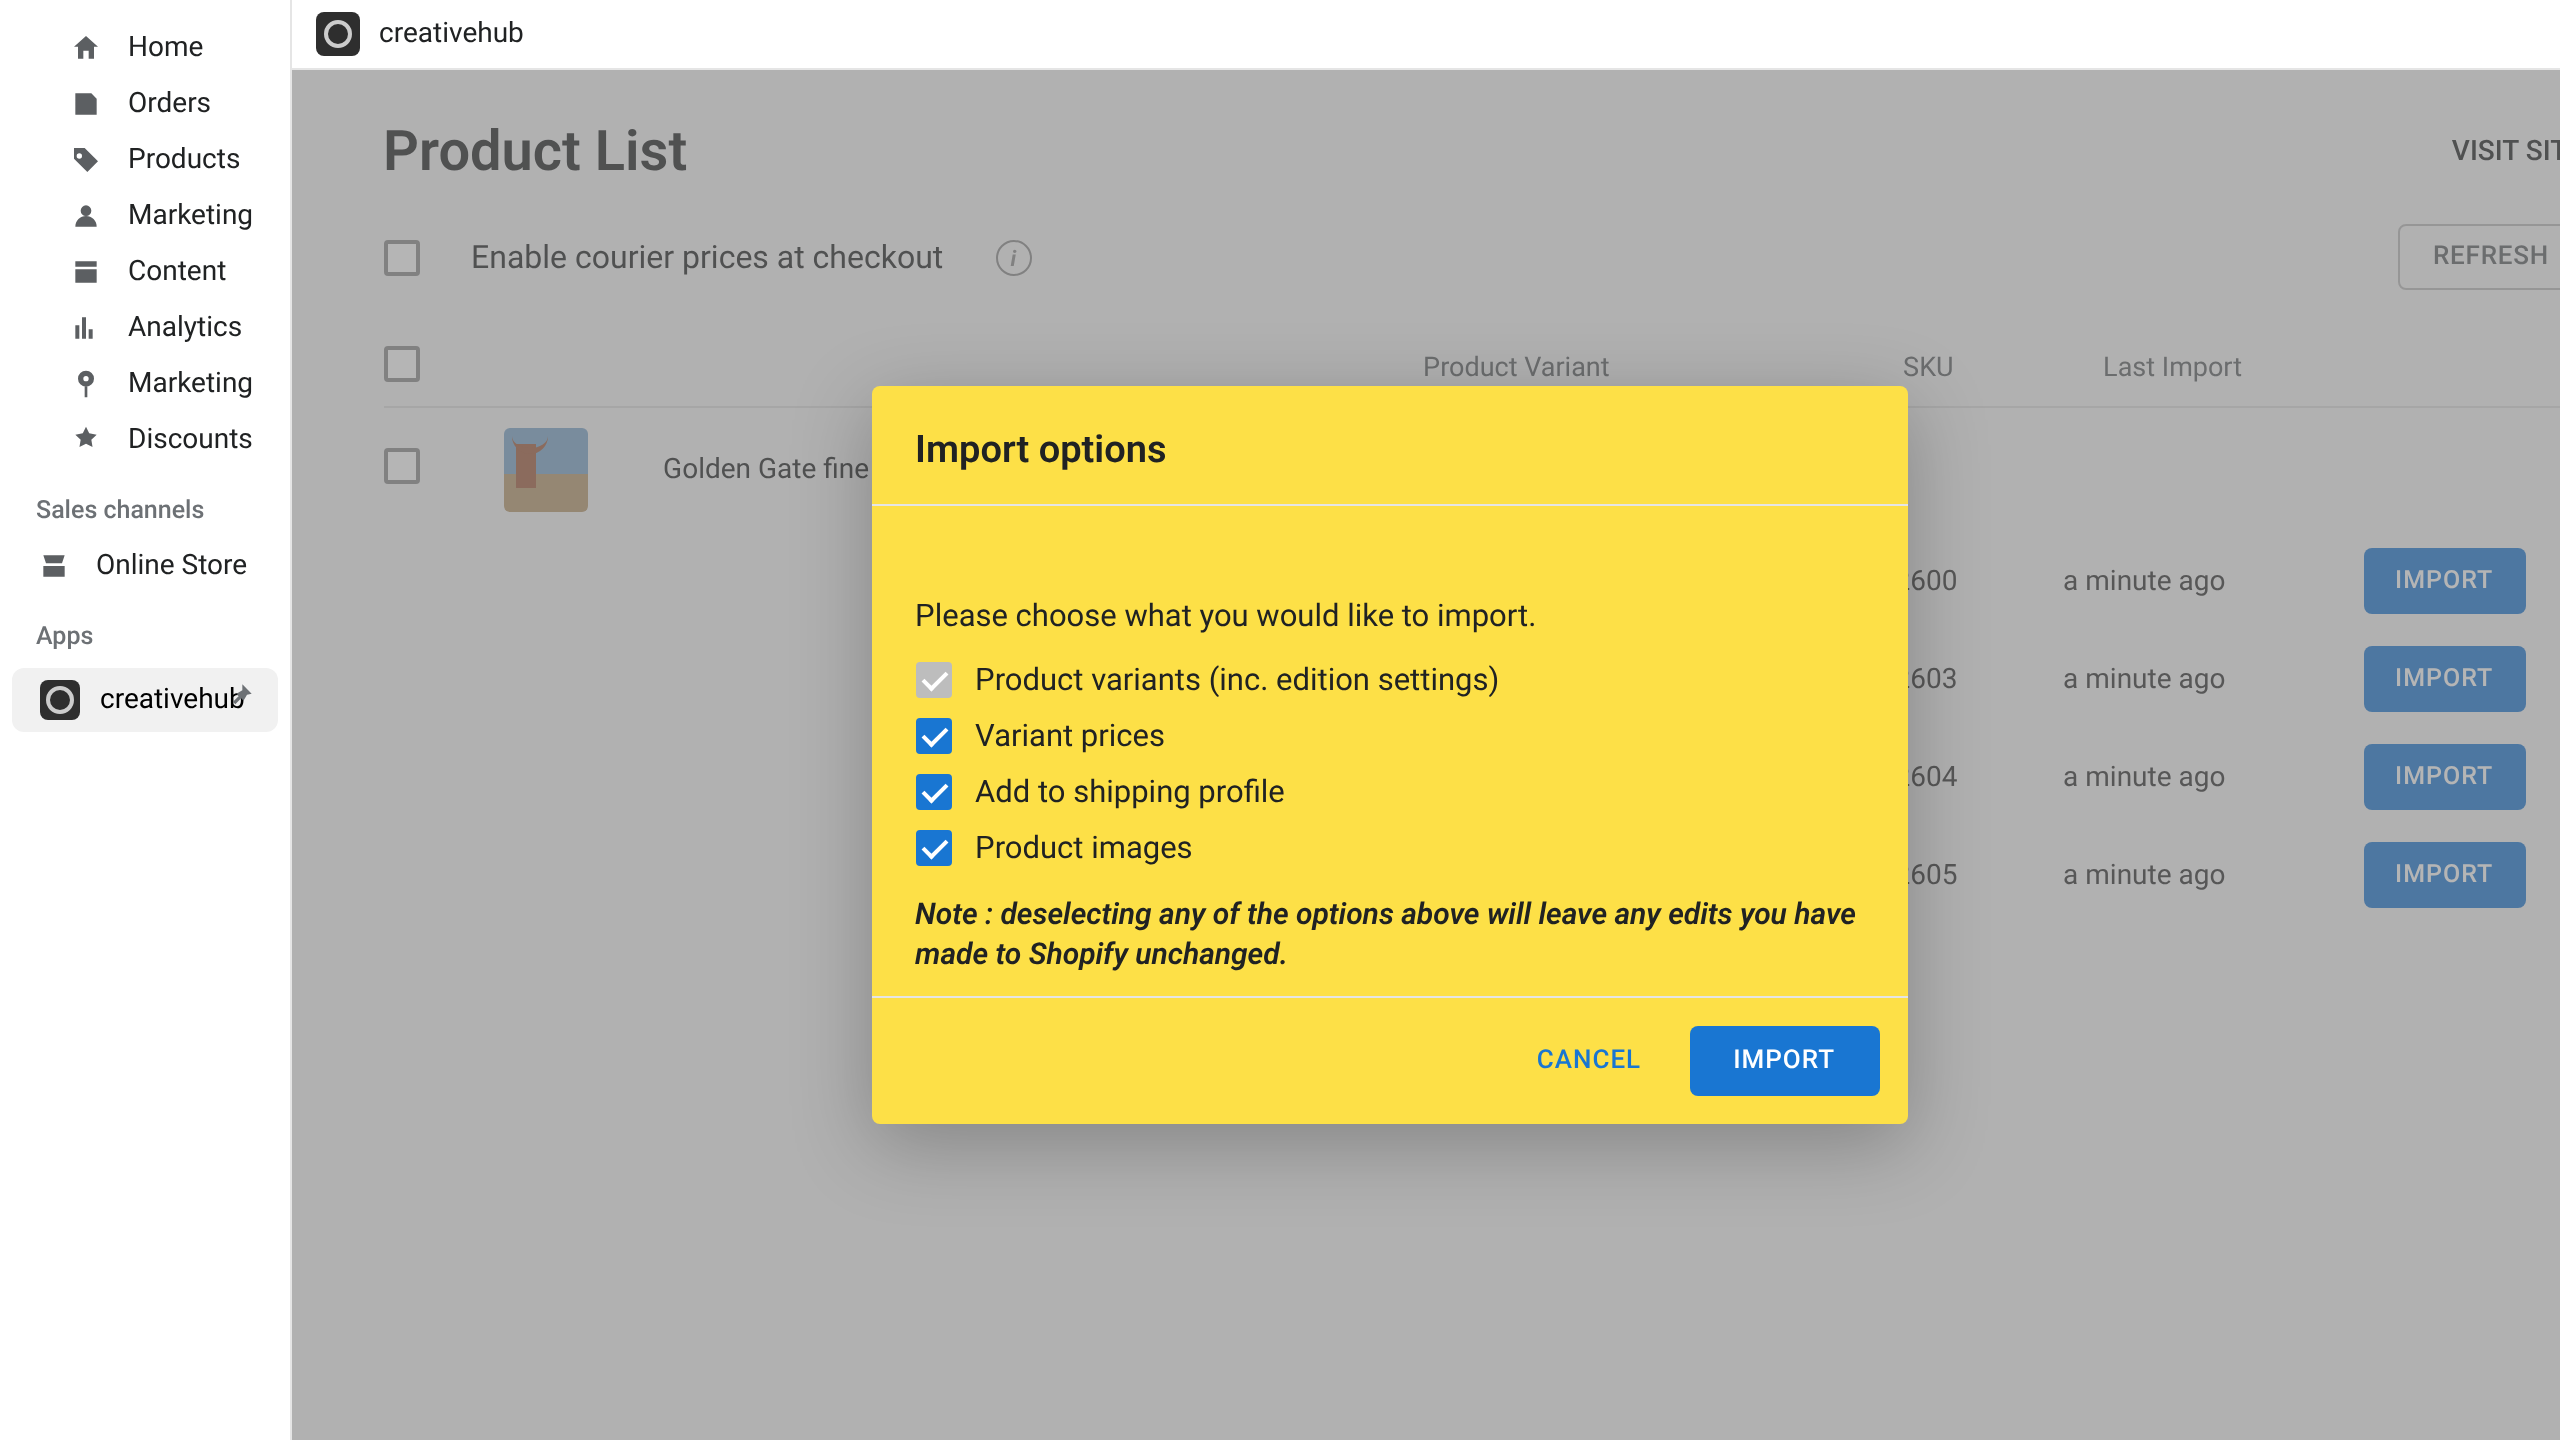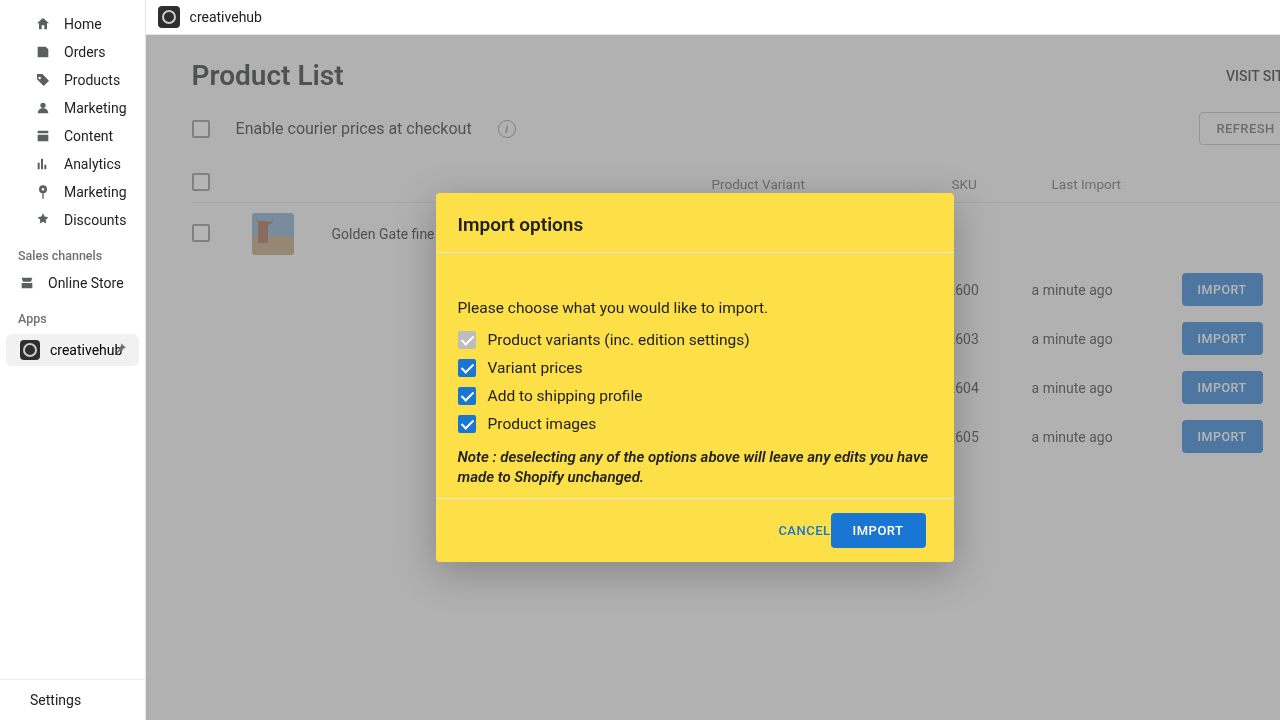--- a/index.html
+++ b/index.html
@@ -62,21 +62,21 @@
   
   .overlay { position: absolute; inset: 0; background: rgba(120,120,120,0.55); }
   .dialog { position: absolute; width: 518px; left: 290px; top: 158px; background: #fde047; border-radius: 4px; box-shadow: 0 10px 40px rgba(0,0,0,0.25); display:flex; flex-direction:column; }
   .dialog-header { padding: 20px 22px 16px 22px; border-bottom: 1px solid #e5e5e5; }
   .dialog-title { font-size: 19px; font-weight: 600; color: #202223; }
   .dialog-body { padding: 18px 22px 10px 22px; }
   .dialog-body .lead { font-size: 15.5px; color: #202223; margin-bottom: 14px; margin-top: 28px; }
   .opts { display:flex; flex-direction:column; gap: 10px; margin-bottom: 14px; }
   .opt { display:flex; align-items:center; gap: 12px; font-size: 15.5px; color:#202223; }
   .note { font-style: italic; font-weight: 600; font-size: 15px; color:#202223; line-height:1.35; }
-  .dialog-actions { border-top: 1px solid #e5e5e5; padding: 14px 28px; display:flex; justify-content:flex-end; align-items:center; }
+  .dialog-actions { border-top: 1px solid #e5e5e5; padding: 14px 14px; display:flex; justify-content:flex-end; gap: 24px; align-items:center; }
   .btn-cancel { background:none; border:none; color:#1976d2; font-size: 13px; font-weight:500; letter-spacing:0.5px; cursor:pointer; }
   .btn-import { background:#1976d2; color:#fff; border:none; font-size:13px; font-weight:500; letter-spacing:0.5px; padding: 10px 22px; border-radius:4px; cursor:pointer; }
 
   .pin-svg { width:14px; height:14px; fill:#6d7175; }
 </style>
 </head>
 <body>
 
 <div class="app">
   <aside class="sidebar">
@@ -171,26 +171,20 @@
     <div class="app-row">
       <span class="app-logo"></span>
       <span>creativehub</span>
       <span class="pin-icon"><svg class="pin-svg" viewBox="0 0 24 24">
             <path d="M14 2l8 8-4 1-3 5-2-2-5 5-2-2 5-5-2-2 5-3z"></path>
           </svg></span>
     </div>
 
     <div class="sidebar-spacer"></div>
 
-    <div class="settings-row">
-      <span class="icon"><svg viewBox="0 0 24 24">
-            <path d="M12 8a4 4 0 100 8 4 4 0 000-8zm9 4l2 1-1 3-2-.5a9 9 0 01-1.7 1.7l.5 2-3 1-1-2a9 9 0 01-2.6 0l-1 2-3-1 .5-2A9 9 0 016 16.5L4 17l-1-3 2-1a9 9 0 010-2l-2-1 1-3 2 .5A9 9 0 017.5 6L7 4l3-1 1 2a9 9 0 012.6 0l1-2 3 1-.5 2A9 9 0 0118 7.5l2-.5 1 3-2 1a9 9 0 010 2z"></path>
-          </svg></span>
-      <span>Settings</span>
-    </div>
   </aside>
 
   <div class="maincol">
     <div class="topbar">
       <span class="app-logo"></span>
       <span class="topbar-title">creativehub</span>
 
     </div>
 
     <div class="content-wrap">

